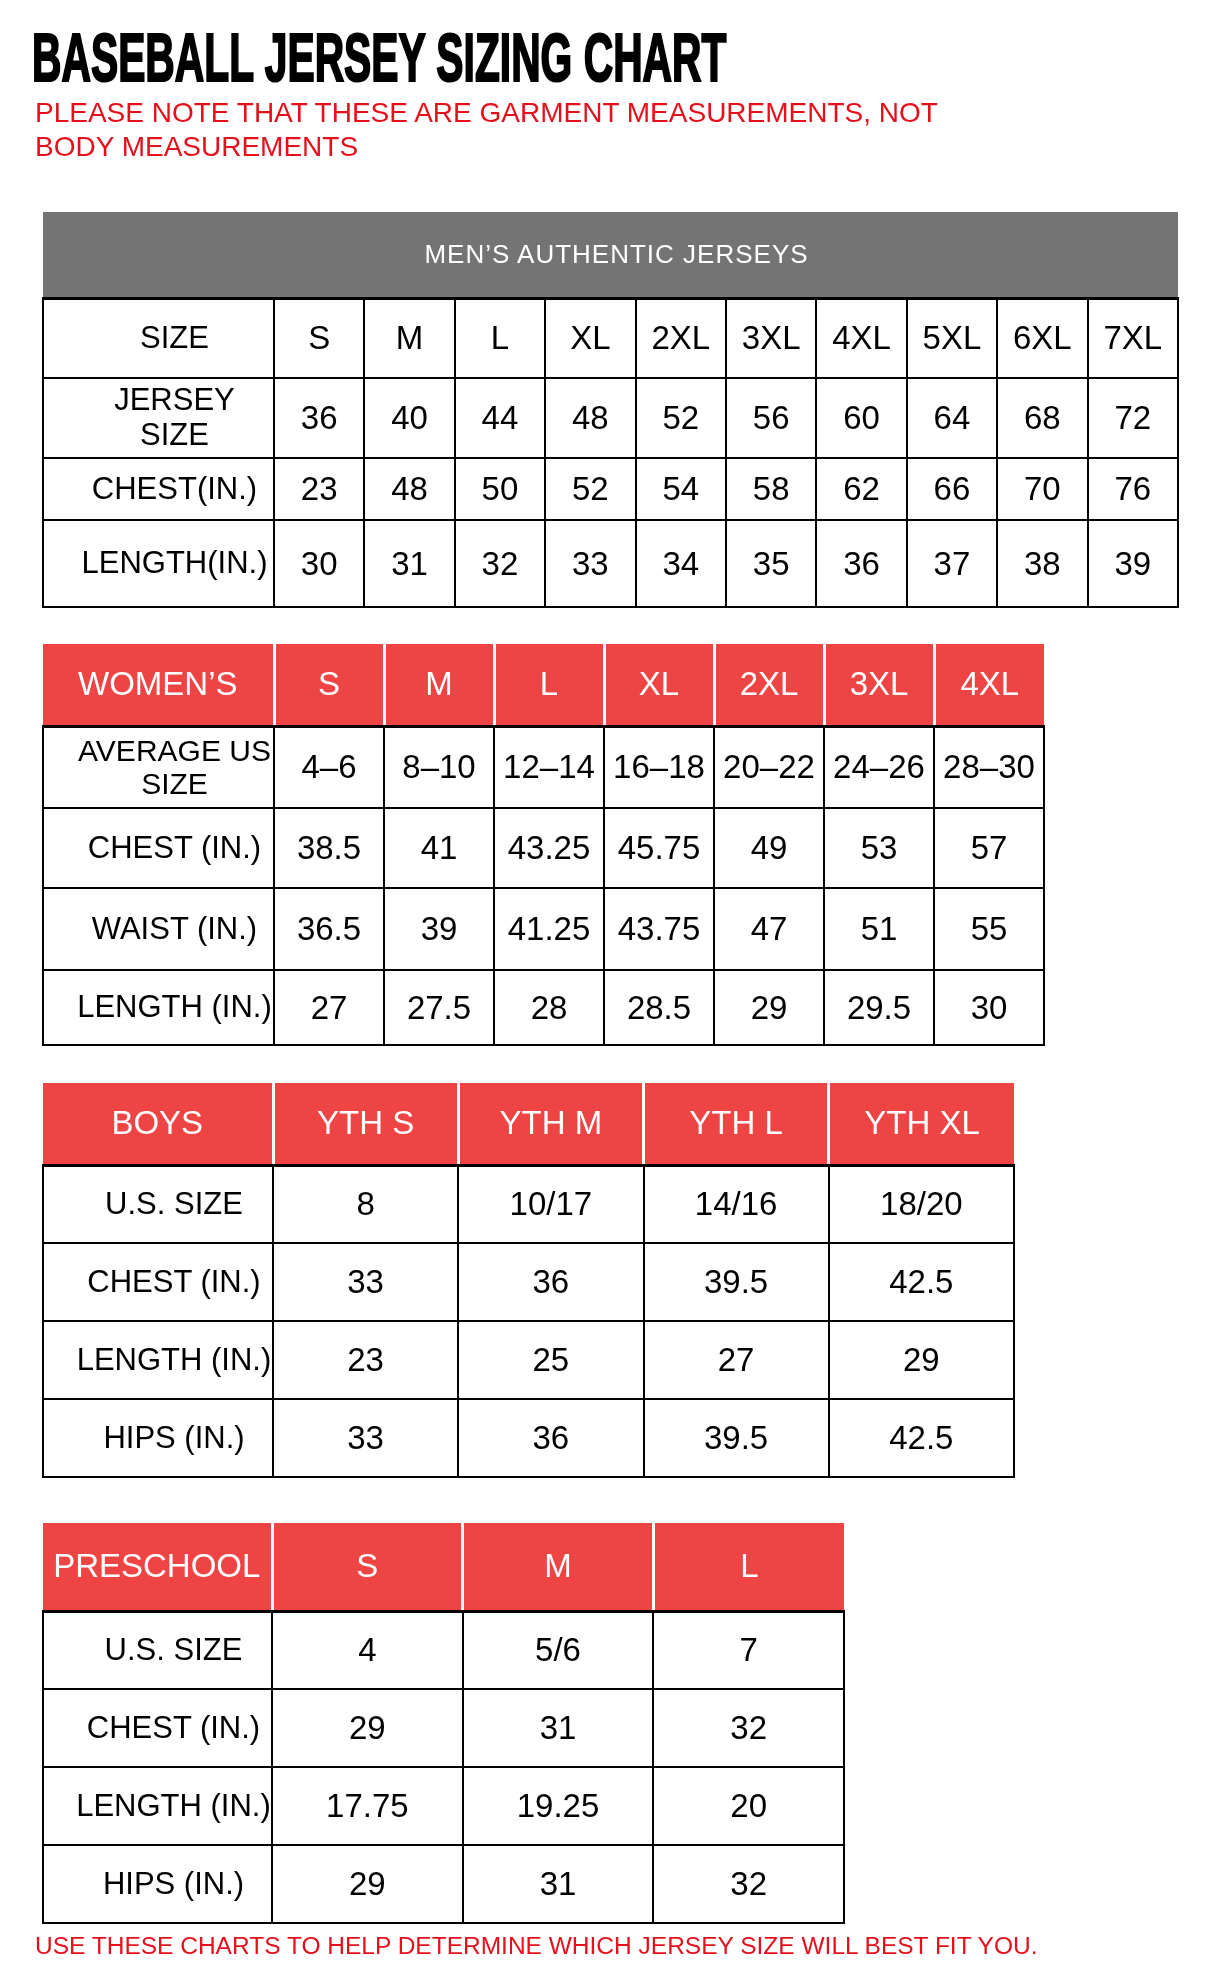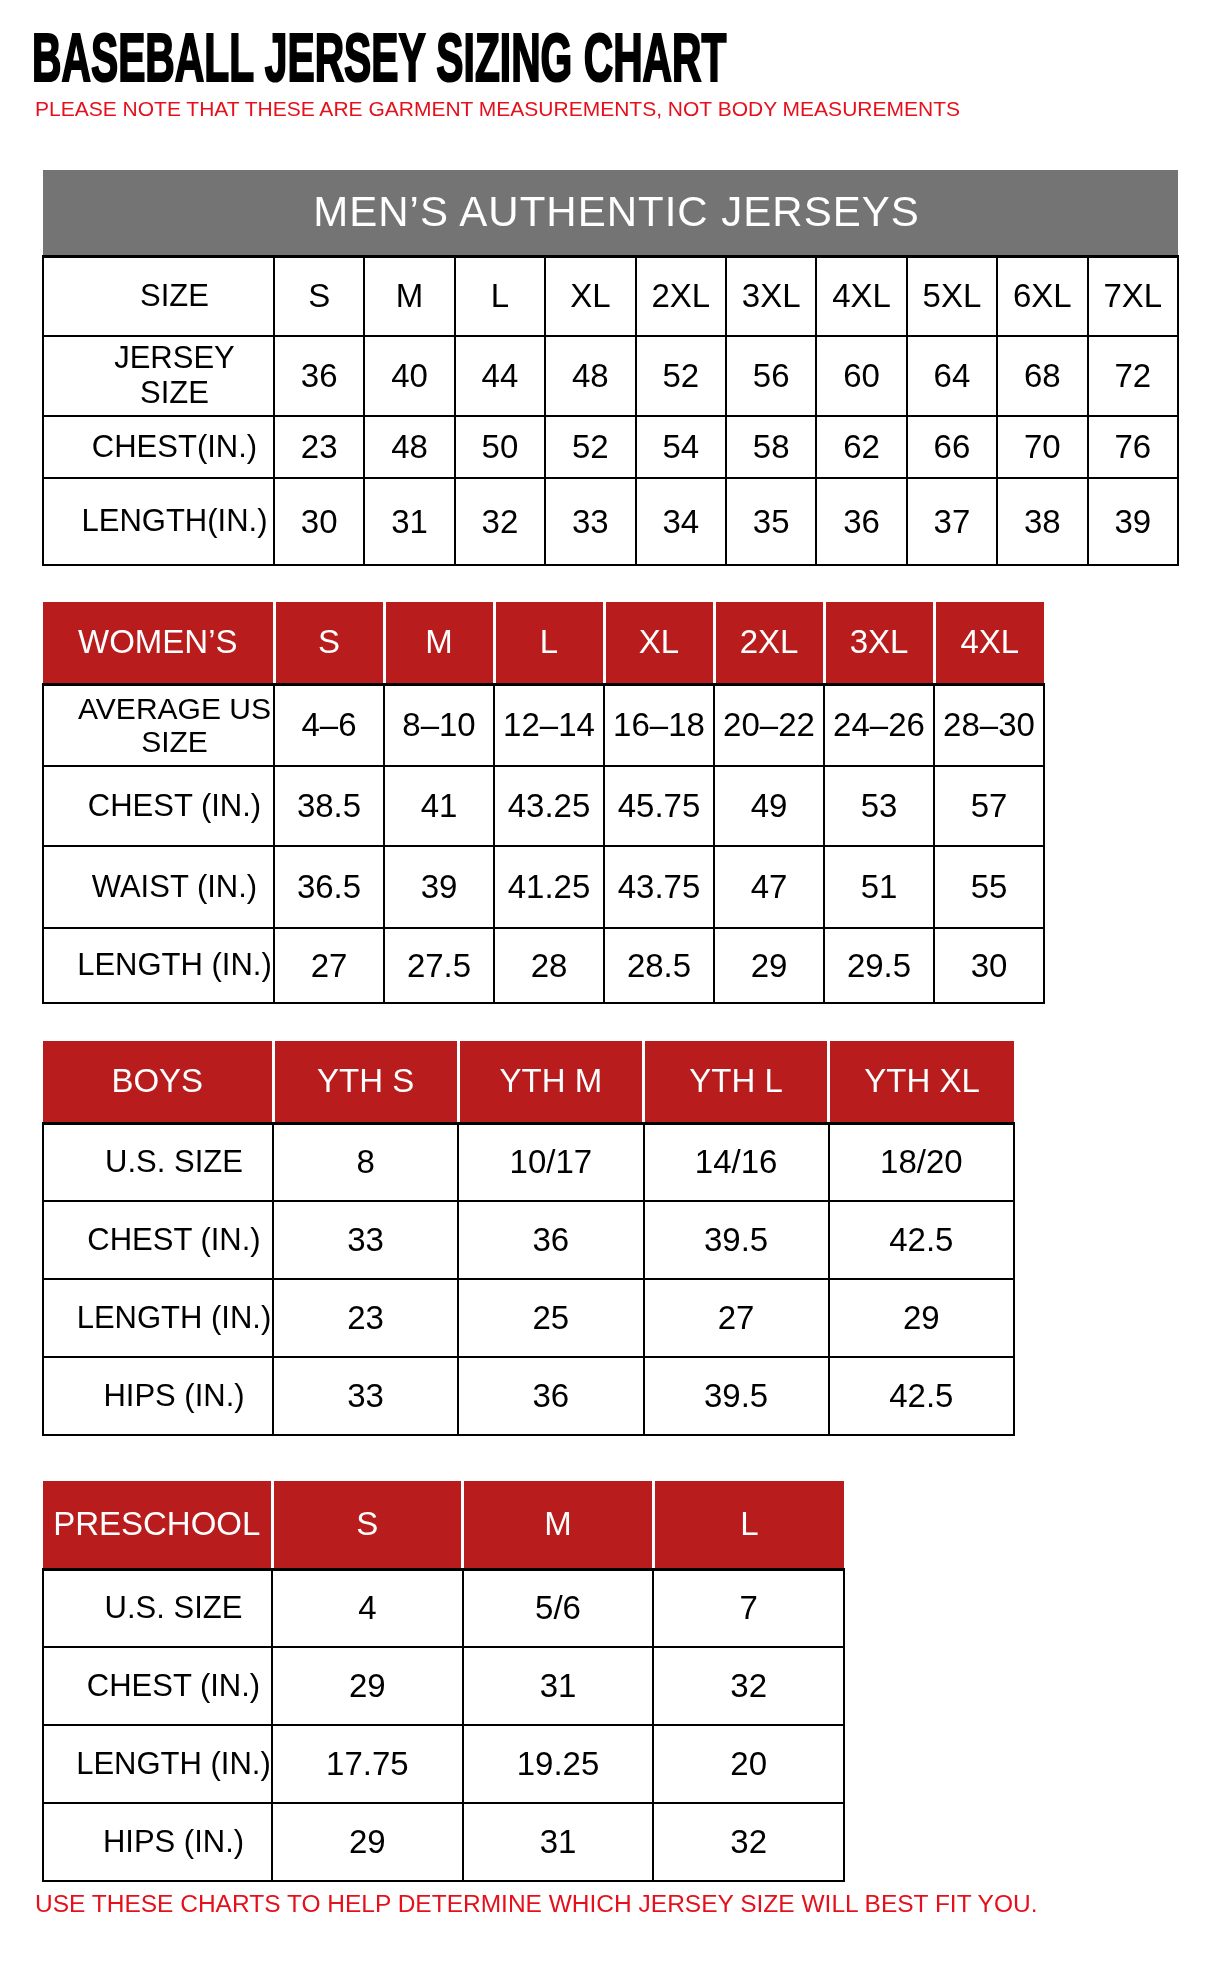--- a/index.html
+++ b/index.html
@@ -11,37 +11,37 @@
   .page-title {
     margin:22px 0 0 32px;
     font-size:68px; font-weight:bold; line-height:1.0;
     letter-spacing:0;
     transform:scale(0.60,1.02); transform-origin:left top;
     -webkit-text-stroke:2.2px #000;
     white-space:nowrap;
   }
   .note {
     margin:6px 0 0 35px; width:935px;
-    color:#e5101b; font-size:21px; line-height:1.2; font-weight:normal;
+    color:#e5101b; font-size:28px; line-height:1.2; font-weight:normal;
   }
   table {
     border-collapse:collapse; table-layout:fixed; margin-left:42px;
   }
   td, th { text-align:center; vertical-align:middle; padding:0; overflow:hidden; }
   td {
     border:2px solid #000; font-size:33px; background:#fff;
   }
   td.lbl { font-size:31px; line-height:1.12;padding-left:32px; }
   th.band {
-    background:#747474; color:#fff; font-weight:normal; font-size:42px;
+    background:#747474; color:#fff; font-weight:normal; font-size:26px;
     letter-spacing:1px;
     border:none; border-bottom:3px solid #000;padding-left:12px;
   }
   tr.gh th {
-    background:#b91c1c; color:#fff; font-weight:normal; font-size:33px;
+    background:#ef4444; color:#fff; font-weight:normal; font-size:33px;
     border-left:3px solid #fff; border-right:3px solid #fff;
     border-top:none; border-bottom:3px solid #000;margin-top:33px;
   }
   tr.gh th:first-child { border-left:none; }
   tr.gh th:last-child { border-right:none; }
   .mens { width:1137px; margin-top:49px; }
   .womens { width:1003px; margin-top:36px; }
   .boys { width:973px; margin-top:37px; }
   .preschool { width:803px; margin-top:45px;border-radius:32px; }
   .footer {

